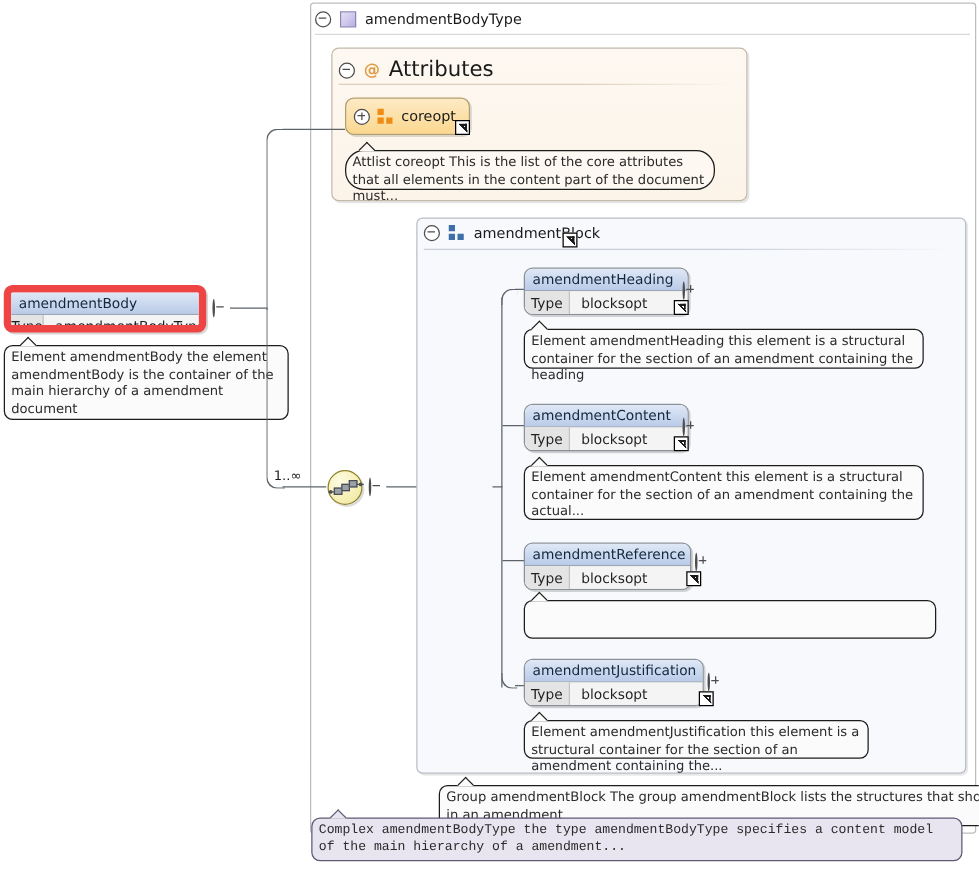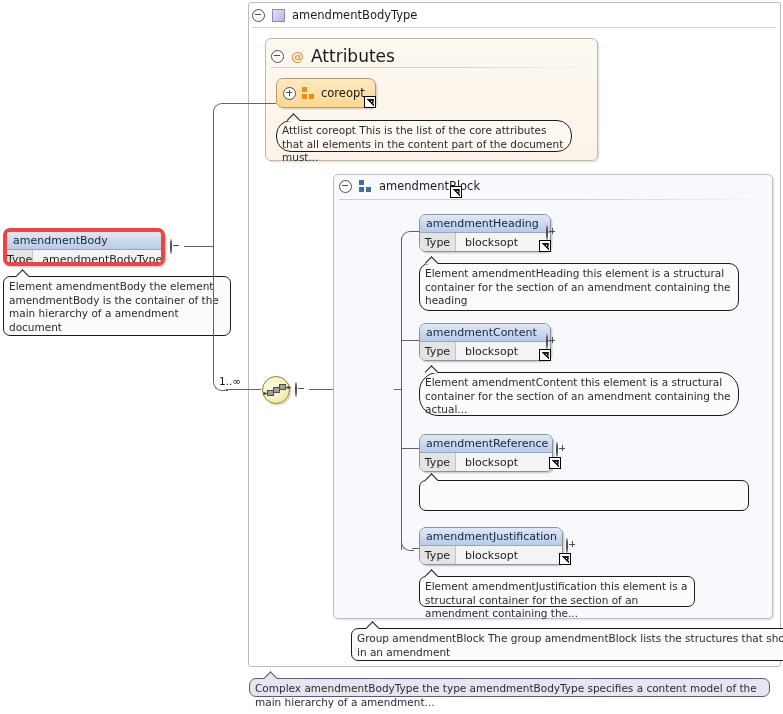--- a/index.html
+++ b/index.html
@@ -178,21 +178,21 @@
   #coreopt-annot {
     left: 276px; top: 120px;
     width: 296px; height: 32px; border-radius: 15px;
   }
   #coreopt-annot .tail { left: 10px; }
 
   
   #amendmentbody-node {
     left: 3px; top: 228px;
     width: 162px; height: 38px;
-    border: 4px solid #ef4444;
+    border: 6px solid #ef4444;
     border-radius: 7px;
     background: #f2f2f2;
     box-sizing: border-box;
     box-shadow: 1.5px 1.5px 0 rgba(0,0,0,0.16);
     overflow: hidden;
   }
   .el-title {
     height: 18px;
     background: linear-gradient(180deg, #dfe8f6 0%, #b9cbe8 100%);
     border-bottom: 1px solid #9aa6b8;
@@ -249,22 +249,22 @@
   #block-ext { left: 450px; top: 186px; }
 
   #block-annot {
     left: 334px; top: 628px;
     width: 507px; height: 33px; margin-left: 17px;
   }
   #block-annot .tail { left: 14px; }
 
   
   #ct-annot {
-    left: 249px; top: 678px;
-    width: 521px; height: 19px;
+    left: 249px; top: 654px;
+    width: 521px; height: 35px; font-family: Liberation Mono, monospace;
   }
   #ct-annot .tail { left: 14px; }
 
   
   .child-node {
     width: 132px; height: 38px;
     border: 1px solid #8b9099;
     border-radius: 7px;
     background: #f2f2f2;
     box-sizing: border-box;
@@ -448,37 +448,37 @@
   <div class="el-title">amendmentHeading</div>
   <div class="el-typerow">
     <span class="k">Type</span>
     <span class="v">blocksopt</span>
   </div>
 </div>
 <span class="ext-badge abs" style="left:539px; top:240px;"></span>
 <div class="abs" style="left:546px; top:226px;">
   <span class="toggle plus"></span>
 </div>
-<div class="abs annot" style="left:419px; top:263px; width:320px; height:48px;border-radius:10px;">
+<div class="abs annot" style="left:419px; top:263px; width:320px; height:32px;">
   <span class="tail"></span>
   <span>Element amendmentHeading this element is a structural container for the section of an amendment containing the heading</span>
 </div>
 
 <div class="abs child-node" style="left:419px; top:323px;">
   <div class="el-title">amendmentContent</div>
   <div class="el-typerow">
     <span class="k">Type</span>
     <span class="v">blocksopt</span>
   </div>
 </div>
 <span class="ext-badge abs" style="left:539px; top:349px;"></span>
 <div class="abs" style="left:546px; top:335px;">
   <span class="toggle plus"></span>
 </div>
-<div class="abs annot" style="left:419px; top:372px; width:320px; height:44px;border-radius:19px;">
+<div class="abs annot" style="left:419px; top:372px; width:320px; height:44px;">
   <span class="tail"></span>
   <span>Element amendmentContent this element is a structural container for the section of an amendment containing the actual...</span>
 </div>
 
 <div class="abs child-node" style="left:419px; top:434px; width:134px;">
   <div class="el-title">amendmentReference</div>
   <div class="el-typerow">
     <span class="k">Type</span>
     <span class="v">blocksopt</span>
   </div>

